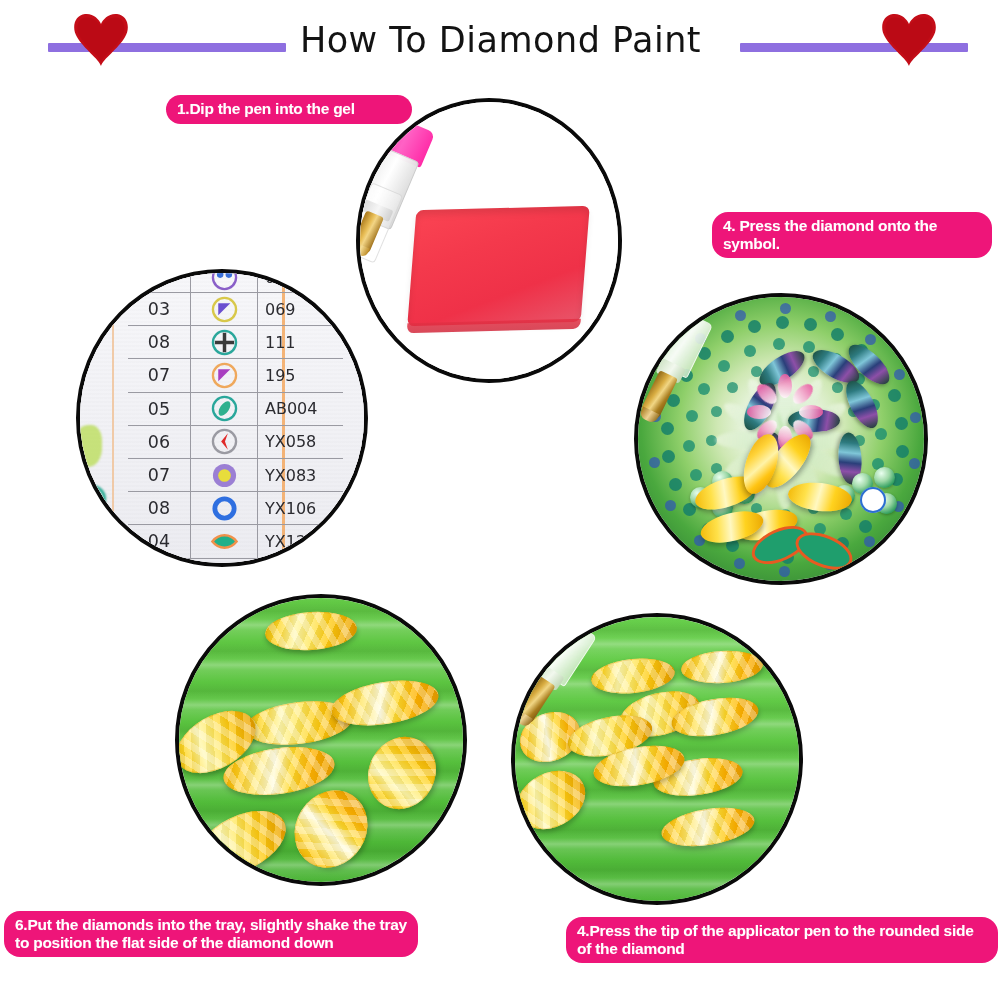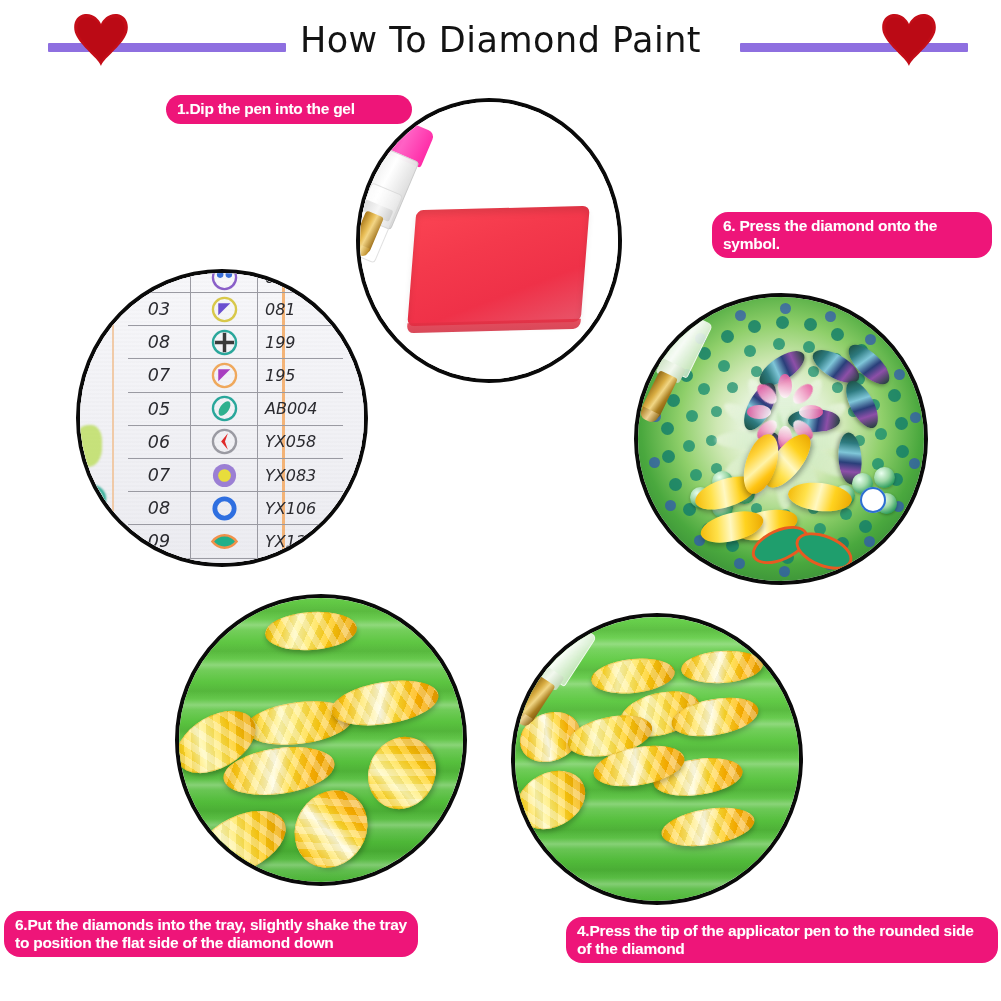--- a/index.html
+++ b/index.html
@@ -73,21 +73,21 @@
     background:linear-gradient(95deg,#a8761a,#e8bd55 40%,#f3d585 55%,#9c6d16);
     border-radius:3px 3px 5px 5px;}
   .penA .tipend{position:absolute;left:17px;top:132px;width:17px;height:10px;
     background:linear-gradient(95deg,#c59327,#f5dd96,#b98620);border-radius:0 0 6px 6px;}
   .penA .sleeve{position:absolute;left:10px;top:70px;width:32px;height:72px;
     background:linear-gradient(95deg,rgba(255,255,255,.55),rgba(255,255,255,.18));
     border:1px solid rgba(200,200,200,.55);border-radius:4px;}
 
   
   #c2{left:76px;top:269px;width:292px;height:298px;}
-  #c2 .inner{background:#f3f3f6;font-style:italic;}
+  #c2 .inner{background:#f3f3f6;}
   .paper{position:absolute;left:0;top:0;width:100%;height:100%;
     background:
       repeating-linear-gradient(0deg,rgba(0,0,0,.012) 0 2px,rgba(255,255,255,0) 2px 4px),
       linear-gradient(180deg,#f7f7fa,#ececf1);}
   .vline{position:absolute;top:0;height:100%;width:2px;background:#f0c39a;opacity:.85;}
   .vline.a{left:32px;}
   .vline.b{left:202px;width:3px;background:#f3a860;}
   .blot{position:absolute;border-radius:50%;filter:blur(1px);}
   .blot.g{left:-8px;top:152px;width:30px;height:42px;background:#b8dc52;opacity:.75;
      border-radius:60% 40% 50% 50%;}
@@ -165,21 +165,21 @@
         <path d="M29 51 C27 45 14 37 8 26 C3 17 6 7 14 6.5 C21 6 27 11 29 16 C31 11 37 6 44 6.5 C52 7 55 17 50 26 C44 37 31 45 29 51 Z" fill="#B50A14" opacity=".55"></path>
       </svg>
     </div>
 
     <div class="title">How To Diamond Paint</div>
   </div>
 
   <div class="plabel" id="lbl1">1.Dip the pen into the gel</div>
 
 
-  <div class="plabel" id="lbl5">6.  Press the diamond onto the symbol.</div>
+  <div class="plabel" id="lbl5">4.  Press the diamond onto the symbol.</div>
 
   <div class="plabel" id="lbl3">6.Put the diamonds into the tray, slightly shake the tray to position the flat side of the diamond down</div>
 
   <div class="plabel" id="lbl4">4.Press the tip of the applicator pen to the rounded side of the diamond</div>
 
   <div class="circ" id="c1">
     <div class="inner">
       <div class="gelpad"></div>
       <div class="penA">
         <div class="cap"></div>
@@ -212,31 +212,31 @@
             <div class="c-code">020</div>
           </div>
           <div class="trow">
             <div class="c-no">03</div>
             <div class="c-sym">
               <svg class="sym" viewBox="0 0 28 28">
                 <circle cx="14" cy="14" r="12" fill="none" stroke="#d8c84a" stroke-width="2.4"></circle>
                 <path d="M7.5 7.5 L20 7.5 L7.5 20 Z" fill="#6b4fd0"></path>
               </svg>
             </div>
-            <div class="c-code">081</div>
+            <div class="c-code">069</div>
           </div>
           <div class="trow">
             <div class="c-no">08</div>
             <div class="c-sym">
               <svg class="sym" viewBox="0 0 28 28">
                 <circle cx="14" cy="14" r="12" fill="none" stroke="#2aa79b" stroke-width="2.4"></circle>
                 <path d="M12.2 4 h3.6 v8.2 H24 v3.6 h-8.2 V24 h-3.6 v-8.2 H4 v-3.6 h8.2 Z" fill="#3a3a3a"></path>
               </svg>
             </div>
-            <div class="c-code">199</div>
+            <div class="c-code">111</div>
           </div>
           <div class="trow">
             <div class="c-no">07</div>
             <div class="c-sym">
               <svg class="sym" viewBox="0 0 28 28">
                 <circle cx="14" cy="14" r="12" fill="none" stroke="#efa85c" stroke-width="2.4"></circle>
                 <path d="M7.5 7.5 L20 7.5 L7.5 20 Z" fill="#a93ec0"></path>
               </svg>
             </div>
             <div class="c-code">195</div>
@@ -274,21 +274,21 @@
           <div class="trow">
             <div class="c-no">08</div>
             <div class="c-sym">
               <svg class="sym" viewBox="0 0 28 28">
                 <circle cx="14" cy="14" r="10" fill="none" stroke="#2f6fe0" stroke-width="5"></circle>
               </svg>
             </div>
             <div class="c-code">YX106</div>
           </div>
           <div class="trow">
-            <div class="c-no">09</div>
+            <div class="c-no">04</div>
             <div class="c-sym">
               <svg class="sym" viewBox="0 0 28 28">
                 <path d="M1.5 14 C8 5.5 20 5.5 26.5 14 C20 22.5 8 22.5 1.5 14 Z" fill="#21b08a" stroke="#f0914a" stroke-width="2.6"></path>
               </svg>
             </div>
             <div class="c-code">YX125</div>
           </div>
         </div>
     </div>
   </div>

